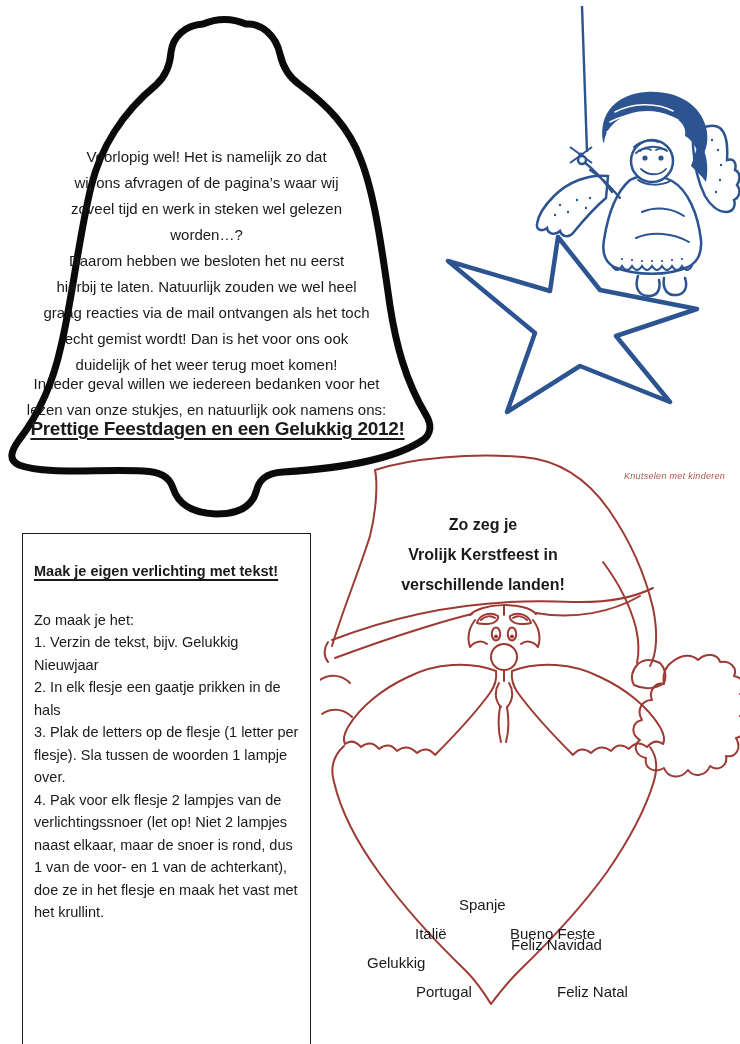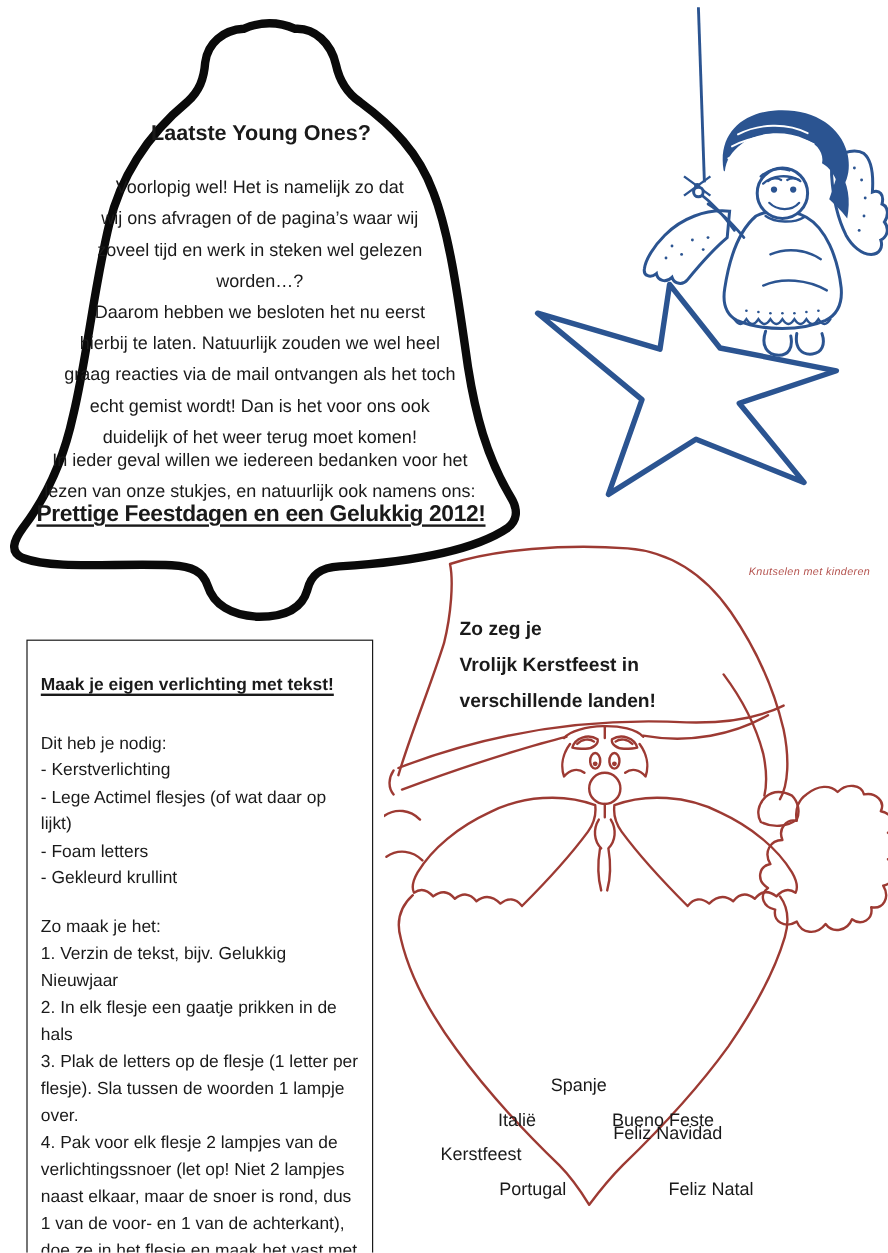--- a/index.html
+++ b/index.html
@@ -1,33 +1,33 @@
 <!DOCTYPE html>
 <html><head>
 <meta charset="utf-8">
 <style>
   html,body{margin:0;padding:0;background:#ffffff;}
   .page{position:relative;width:740px;height:1044px;background:#ffffff;overflow:hidden;
         font-family:"Liberation Sans",sans-serif;color:#1a1a1a;}
   svg{position:absolute;}
   .bell-title{position:absolute;top:101px;left:25px;width:385px;text-align:center;
               font-size:18px;font-weight:bold;}
-  .bell-p{white-space:pre-line;font-size:15px;line-height:26px;position:absolute;left:24px;width:385px;text-align:center;}
+  .bell-p{white-space:pre-line;font-size:15px;line-height:26px;position:absolute;left:14px;width:385px;text-align:center;}
   .bell-p1{top:144px;} .bell-p2{top:248px;} .bell-p3{top:371px;}
   .bell-closing{position:absolute;top:418px;left:25px;width:385px;text-align:center;
                 font-size:19px;font-weight:bold;letter-spacing:-0.3px;
                 text-decoration:underline;text-decoration-thickness:2px;text-underline-offset:3px;}
   .craft-box{position:absolute;left:22px;top:533px;width:289px;height:626px;box-sizing:border-box;
              border:1.6px solid #1a1a1a;padding:26px 10px 0 11px;font-size:14.5px;line-height:22.5px;}
   .craft-title{font-weight:bold;text-decoration:underline;text-decoration-thickness:1.5px;
                text-underline-offset:3px;margin:0 0 26px 0;}
   .craft-block{white-space:pre-line;margin:0;}
   .craft-needs{margin-bottom:18px;}
   .craft-steps{margin-bottom:10px;}
-  .santa-heading{position:absolute;left:383px;top:510px;width:200px;text-align:left;
+  .santa-heading{position:absolute;left:383px;top:510px;width:200px;text-align:center;
                  font-size:16px;font-weight:bold;line-height:30px;}
   .credit{position:absolute;left:624px;top:471px;font-size:9px;font-style:italic;
           color:#b4524e;letter-spacing:0.3px;}
   .country{position:absolute;font-size:15px;}
   .c-spanje{left:415px;top:896px;margin-left:44px;} .c-feliznavidad{left:511px;top:936px;}
   .c-italie{left:415px;top:925px;} .c-buenofeste{left:510px;top:925px;}
   .c-natalizie{left:367px;top:954px;}
   .c-portugal{left:416px;top:983px;} .c-feliznatal{left:557px;top:983px;text-align:right;}
 </style>
 </head>
@@ -41,21 +41,20 @@
          C 53,375 39,406 19,432 C 11,443 8,452 19,457
          C 46,467 96,461 143,463 C 160,464 169,468 173,480
          C 178,496 193,505 216,506 C 239,506 252,498 256,484
          C 259,471 267,465 283,464 C 331,461 392,453 423,432
          C 431,426 432,417 426,407 C 405,372 396,336 390,298
          C 382,242 375,188 361,152 C 349,119 327,97 300,77
          C 290,70 283,60 280,46 C 276,28 262,15 246,16
          C 232,10 217,10 203,16 Z" fill="none" stroke="#0a0a0a" stroke-width="7" stroke-linecap="round" stroke-linejoin="round"></path>
   </svg>
 
-  <div class="bell-title">Laatste Young Ones?</div>
   <div class="bell-p bell-p1">Voorlopig wel! Het is namelijk zo dat
 wij ons afvragen of de pagina’s waar wij
 zoveel tijd en werk in steken wel gelezen
 worden…?</div>
   <div class="bell-p bell-p2">Daarom hebben we besloten het nu eerst
 hierbij te laten. Natuurlijk zouden we wel heel
 graag reacties via de mail ontvangen als het toch
 echt gemist wordt! Dan is het voor ons ook
 duidelijk of het weer terug moet komen!</div>
   <div class="bell-p bell-p3">In ieder geval willen we iedereen bedanken voor het
@@ -160,31 +159,26 @@
   <div class="credit">Knutselen met kinderen</div>
   <div class="santa-heading">
     <div>Zo zeg je</div>
     <div>Vrolijk Kerstfeest in</div>
     <div>verschillende landen!</div>
   </div>
   <span class="country c-spanje">Spanje</span>
   <span class="country c-feliznavidad">Feliz Navidad</span>
   <span class="country c-italie">Italië</span>
   <span class="country c-buenofeste">Bueno Feste</span>
-  <span class="country c-natalizie">Kerstfeest</span>
+  <span class="country c-natalizie">Gelukkig</span>
   <span class="country c-portugal">Portugal</span>
   <span class="country c-feliznatal">Feliz Natal</span>
 
   <div class="craft-box">
     <p class="craft-title">Maak je eigen verlichting met tekst!</p>
-    <div class="craft-block craft-needs">Dit heb je nodig:
-- Kerstverlichting
-- Lege Actimel flesjes (of wat daar op lijkt)
-- Foam letters
-- Gekleurd krullint</div>
     <div class="craft-block craft-steps">Zo maak je het:
 1. Verzin de tekst, bijv. Gelukkig Nieuwjaar
 2. In elk flesje een gaatje prikken in de hals
 3. Plak de letters op de flesje (1 letter per flesje). Sla tussen de woorden 1 lampje over.
 4. Pak voor elk flesje 2 lampjes van de verlichtingssnoer (let op! Niet 2 lampjes naast elkaar, maar de snoer is rond, dus 1 van de voor- en 1 van de achterkant), doe ze in het flesje en maak het vast met het krullint.</div>
 
   </div>
 
 </div>
 

